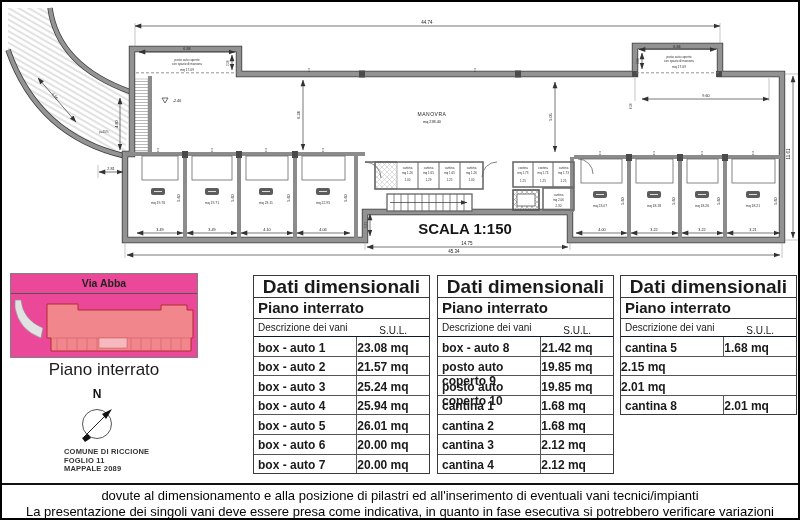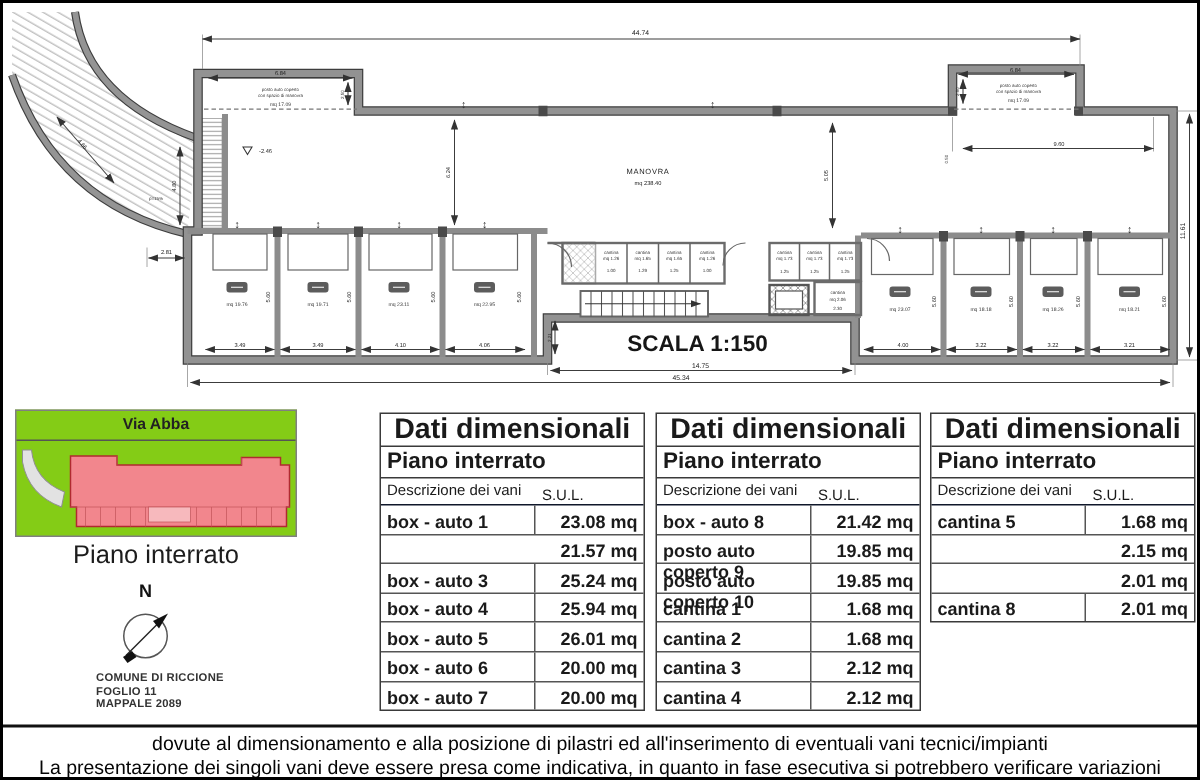--- a/index.html
+++ b/index.html
@@ -20,37 +20,37 @@
   .dl{stroke:#3c3c3c;stroke-width:.7;fill:none;}
   .xl{stroke:#8a8a8a;stroke-width:.5;fill:none;}
   .dsh{stroke:#777;stroke-width:.8;stroke-dasharray:3 2;fill:none;}
   .dt{font-size:4.5px;fill:#222;text-anchor:middle;}
   .dts{font-size:3.8px;fill:#222;text-anchor:middle;}
   .tt{font-size:3.4px;fill:#333;text-anchor:middle;}
   .tt2{font-size:3px;fill:#333;text-anchor:middle;}
   .updn{font-size:7px;fill:#333;text-anchor:middle;}
   .carbody{fill:#5c5c5c;}
   
-  .map-panel{position:absolute;left:8px;top:271px;width:188px;height:85px;border:1px solid #808080;box-sizing:border-box;background:#84cc16;}
+  .map-panel{position:absolute;left:8px;top:271px;width:188px;height:85px;border:1px solid #808080;box-sizing:border-box;background:#ec4899;}
   .street-row{height:19px;line-height:19px;text-align:center;font-size:10.5px;font-weight:700;color:#222;border-bottom:1px solid #555;}
   .map-caption{position:absolute;left:8px;top:358px;width:188px;text-align:center;font-size:17px;font-weight:500;color:#1c1c1c;}
   .compass{position:absolute;left:67px;top:384px;}
   .authority{position:absolute;left:62px;top:446px;font-size:7.5px;font-weight:700;color:#333;line-height:8.6px;letter-spacing:.2px;}
   .authority span{display:block;}
   
   .dimtable{position:absolute;top:273px;width:177px;border:1.6px solid #3a3a3a;box-sizing:border-box;background:#fff;}
   .dimtable .t-title{height:21px;line-height:21px;text-align:center;font-size:19px;font-weight:700;border-bottom:1px solid #3a3a3a;}
   .dimtable .t-sub{height:20px;line-height:20px;padding-left:4px;font-size:15px;font-weight:700;border-bottom:1px solid #3a3a3a;}
   .dimtable .t-head{height:17px;display:flex;border-bottom:1px solid #0f172a;font-size:10px;font-weight:400;}
   .dimtable .t-head .c1{flex:0 0 59%;padding:3px 0 0 4px;}
-  .dimtable .t-head .c2{flex:1;text-align:left;padding:6px 4px 0 0;}
+  .dimtable .t-head .c2{flex:1;text-align:center;padding:6px 4px 0 0;}
   .dimtable .t-row{height:18.6px;display:flex;border-bottom:1px solid #555;font-size:12px;font-weight:600;}
   .dimtable .t-row:last-child{border-bottom:none;}
   .dimtable .t-row .c1{flex:0 0 59%;border-right:1px solid #555;padding:3.5px 0 0 4px;box-sizing:border-box;}
-  .dimtable .t-row .c2{flex:1;text-align:right;padding:3.5px 4px 0 0;}
+  .dimtable .t-row .c2{flex:1;padding:3.5px 4px 0 0;}
   .tbl1{left:251px;} .tbl2{left:435px;} .tbl3{left:618px;}
   
   .footer{position:absolute;left:0;right:0;top:481px;height:37px;border-top:2px solid #111;
     text-align:center;font-size:13px;font-weight:500;color:#050505;padding-top:3px;line-height:16px;}
 </style>
 </head>
 <body>
 
 <div class="frame">
 
@@ -348,20 +348,21 @@
     <div class="t-sub">Piano interrato</div>
     <div class="t-head">
       <span class="c1">Descrizione dei vani</span>
       <span class="c2">S.U.L.</span>
     </div>
     <div class="t-row">
         <span class="c1">box - auto 1</span>
         <span class="c2">23.08 mq</span>
       </div>
     <div class="t-row">
+        <span class="c1">box - auto 2</span>
         <span class="c2">21.57 mq</span>
       </div>
     <div class="t-row">
         <span class="c1">box - auto 3</span>
         <span class="c2">25.24 mq</span>
       </div>
     <div class="t-row">
         <span class="c1">box - auto 4</span>
         <span class="c2">25.94 mq</span>
       </div>

